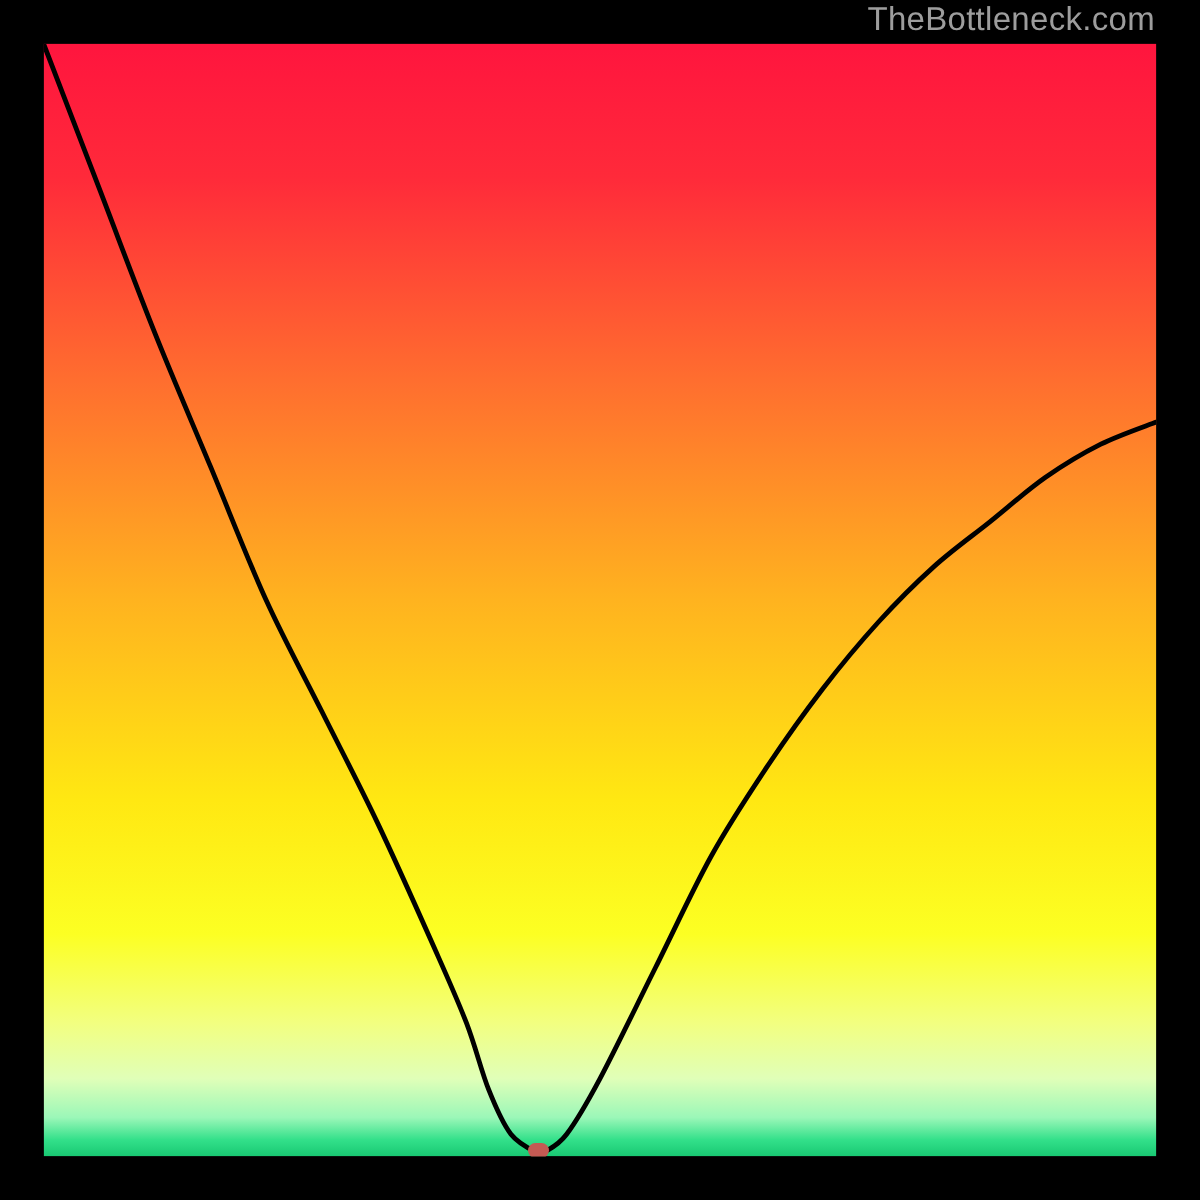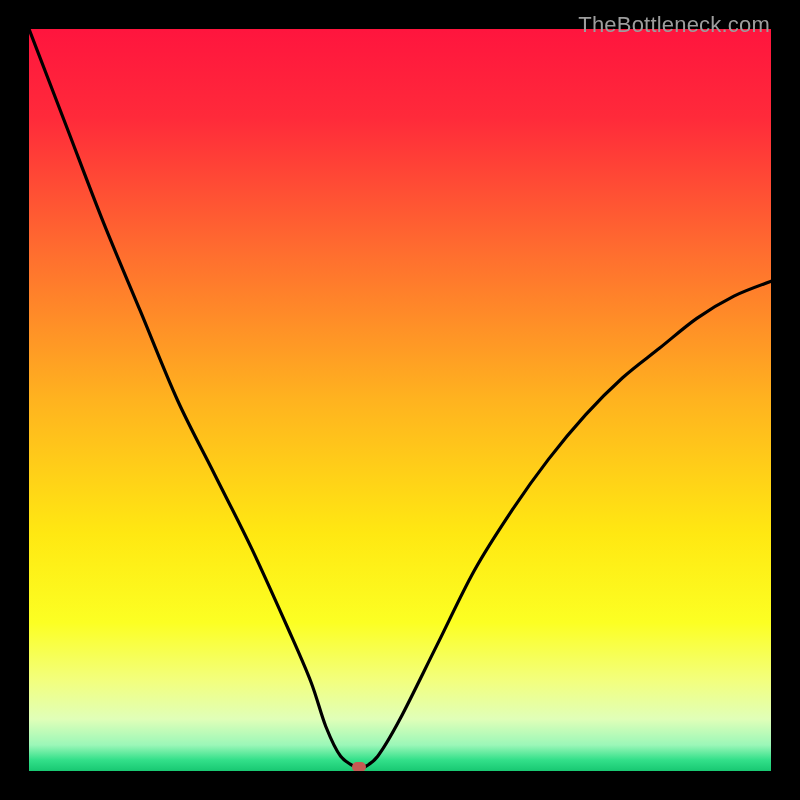--- a/index.html
+++ b/index.html
@@ -44,21 +44,21 @@
   .marker {
     position: absolute;
     width: 14px;
     height: 10px;
     border-radius: 5px;
     background: #c45a53;
     transform: translate(-50%, -50%);
   }
   .watermark {
     position: absolute;
-    top: 12px;
+    top: 0;
     right: 30px;
     color: #9d9d9d;
     font-size: 22px;
     font-weight: 500;
     letter-spacing: 0.2px;
   }
 </style>
 </head>
 <body>
 

